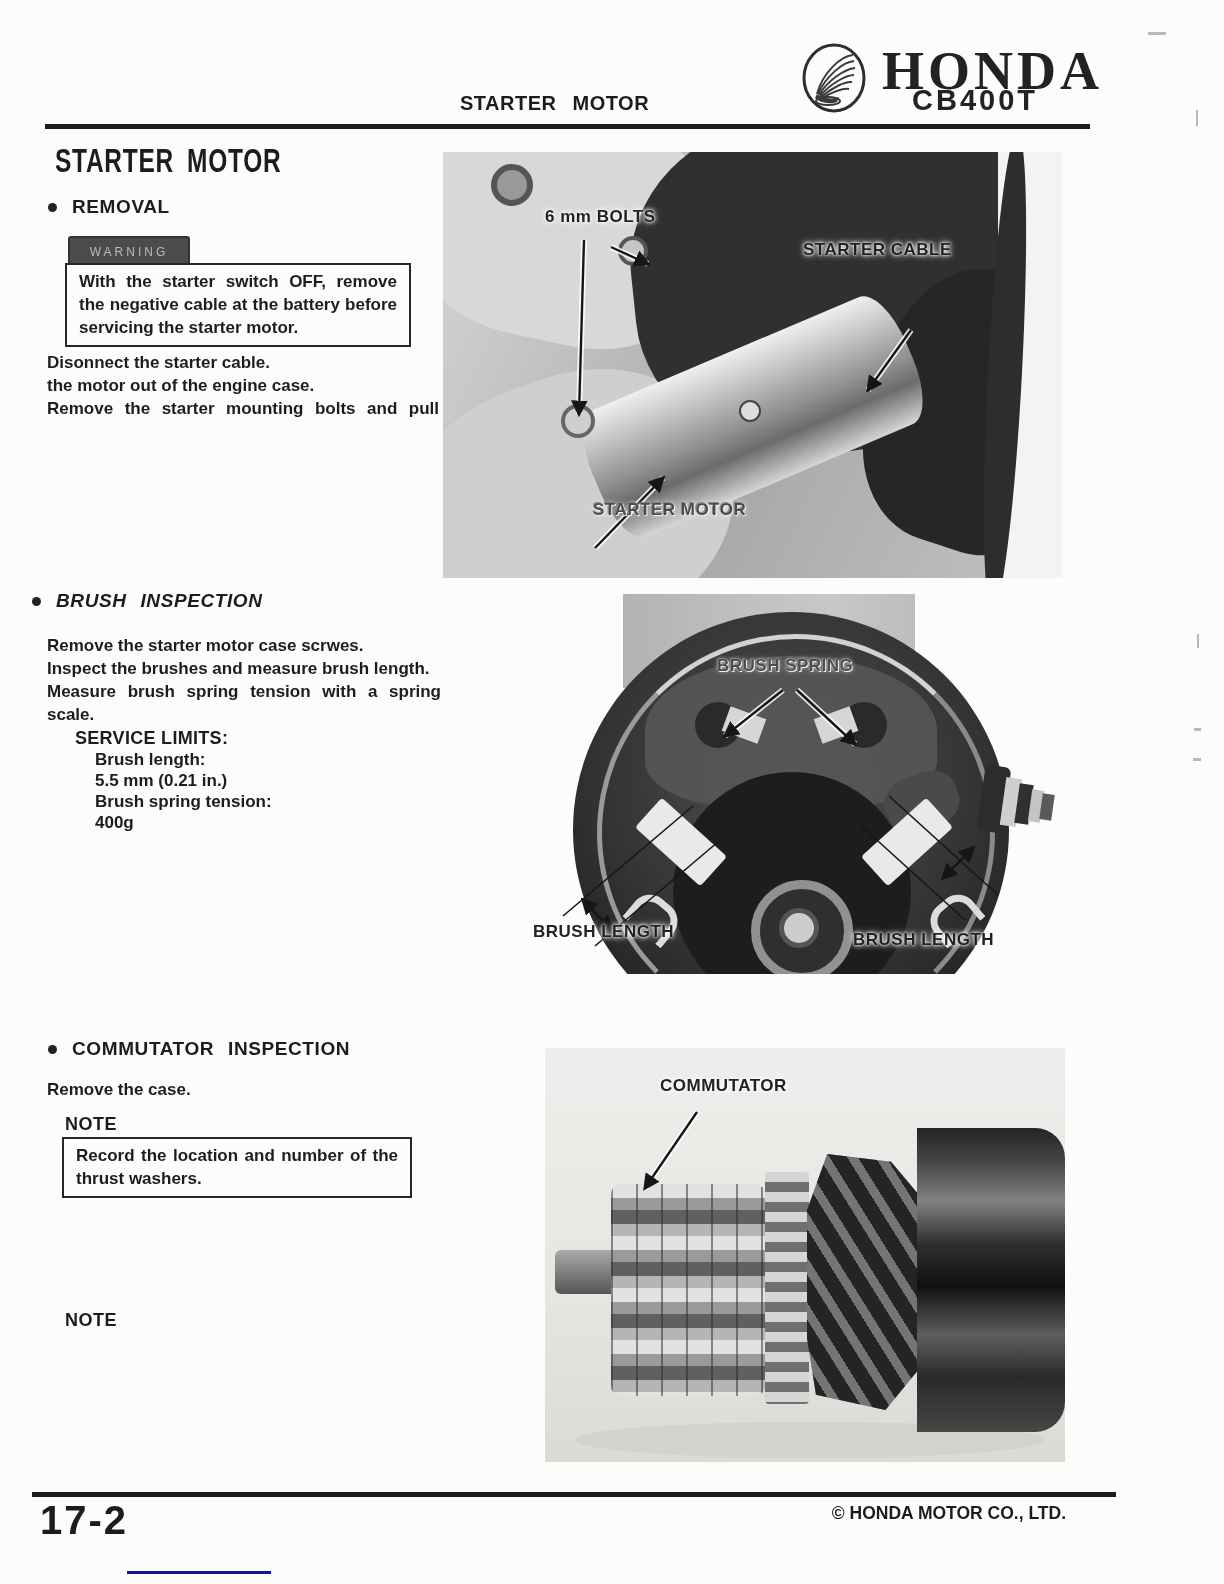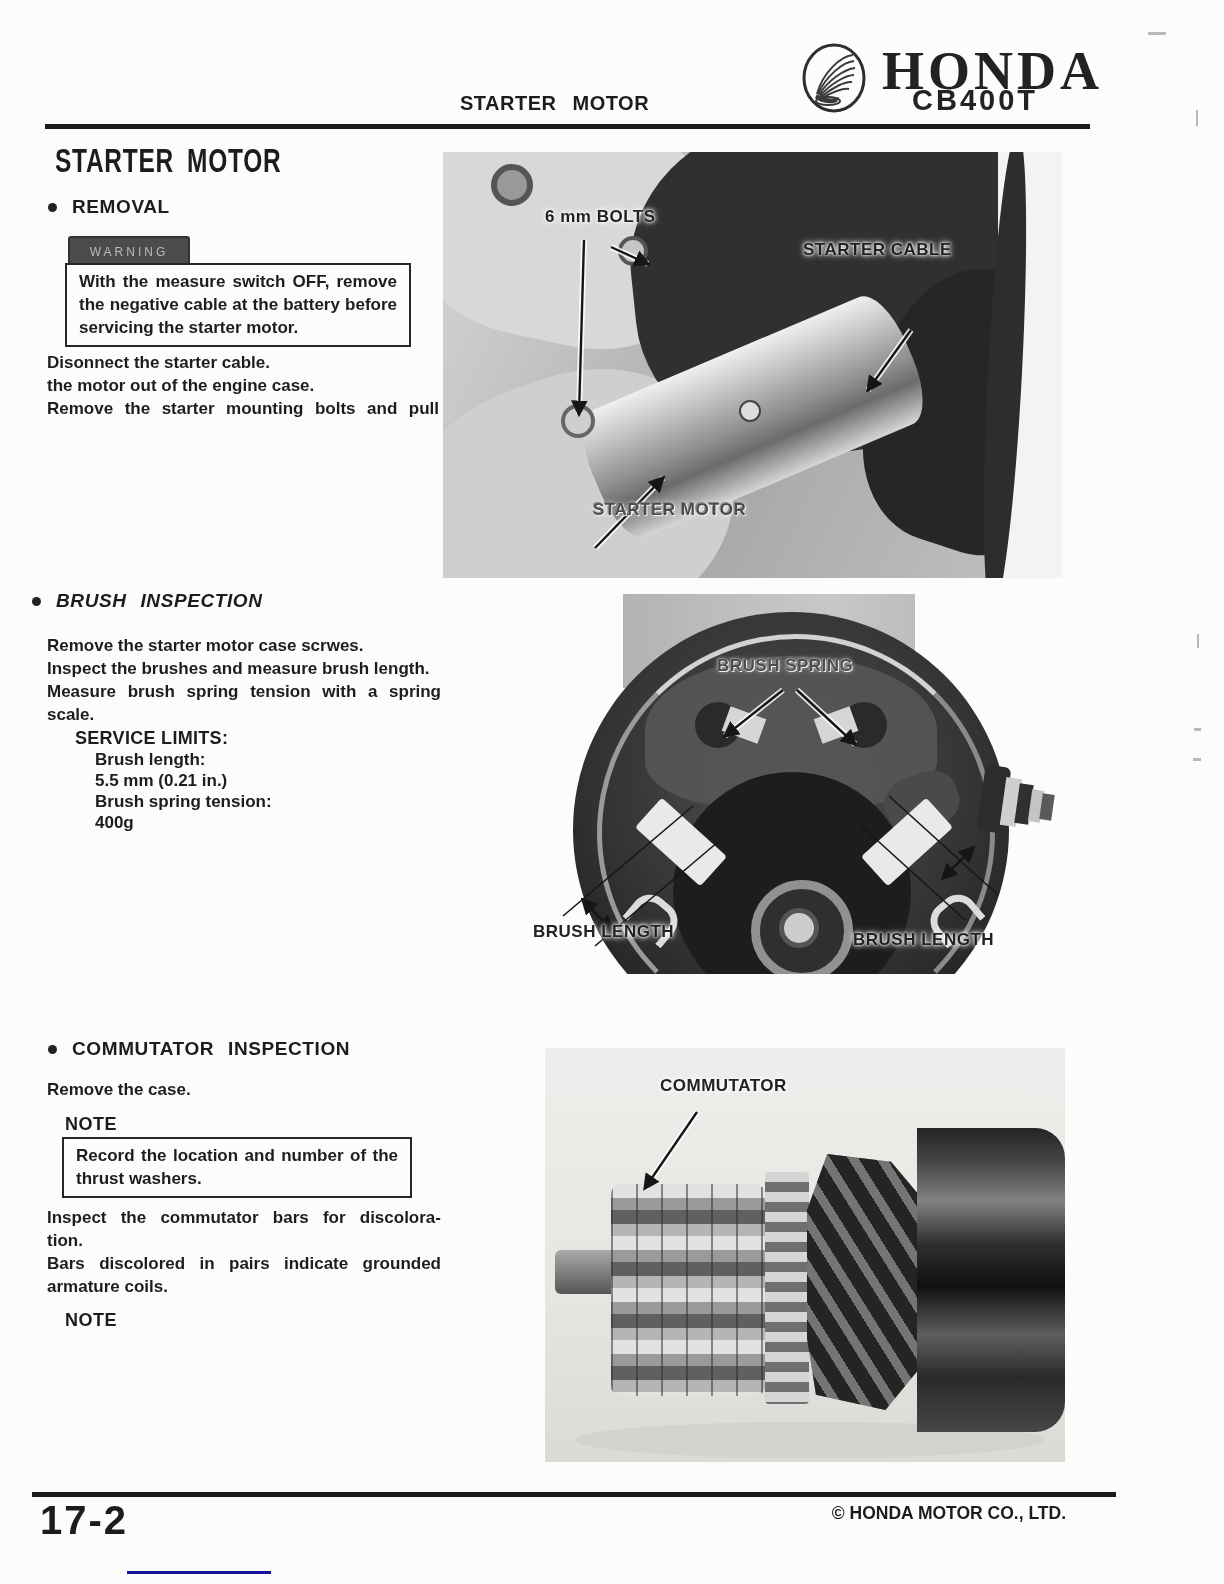--- a/index.html
+++ b/index.html
@@ -74,21 +74,21 @@
 
   <div class="abs sec-head" style="left:48px;top:196px;">
     <span class="bullet"></span>
     <span>REMOVAL</span>
   </div>
 
   <div class="abs warn-tab" style="left:68px;top:236px;">
     <span>WARNING</span>
   </div>
   <div class="abs frame-box" style="left:65px;top:263px;width:318px;">
-    <div class="body-line just">With the measure switch OFF, remove</div>
+    <div class="body-line just">With the starter switch OFF, remove</div>
     <div class="body-line just">the negative cable at the battery before</div>
     <div class="body-line">servicing the starter motor.</div>
   </div>
 
   <div class="abs" style="left:47px;top:351px;width:392px;">
     <div class="body-line">Disonnect the starter cable.</div>
     <div class="body-line">the motor out of the engine case.</div>
     <div class="body-line just">Remove the starter mounting bolts and pull</div>
   </div>
 
@@ -119,26 +119,20 @@
     <span>COMMUTATOR INSPECTION</span>
   </div>
   <div class="abs body-line" style="left:47px;top:1078px;">Remove the case.</div>
 
   <div class="abs note-label" style="left:65px;top:1114px;">NOTE</div>
   <div class="abs frame-box" style="left:62px;top:1137px;width:322px;">
     <div class="body-line just">Record the location and number of the</div>
     <div class="body-line">thrust washers.</div>
   </div>
 
-  <div class="abs" style="left:47px;top:1206px;width:394px;">
-    <div class="body-line just">Inspect the commutator bars for discolora-</div>
-    <div class="body-line">tion.</div>
-    <div class="body-line just">Bars discolored in pairs indicate grounded</div>
-    <div class="body-line">armature coils.</div>
-  </div>
 
   <div class="abs note-label" style="left:65px;top:1310px;">NOTE</div>
 
   <div class="photo" style="left:443px;top:152px;width:619px;height:426px;">
     <div class="canvas">
       <div class="ph" style="inset:0;background:linear-gradient(115deg,#d6d6d6 0%,#bdbdbd 30%,#a9a9a9 55%,#c2c2c2 100%);"></div>
       <div class="ph" style="left:-30px;top:-40px;width:300px;height:230px;background:#d8d8d8;border-radius:40%;transform:rotate(12deg);"></div>
       <div class="ph" style="left:-40px;bottom:-60px;width:330px;height:260px;background:#cfcfcf;border-radius:45%;transform:rotate(-20deg);"></div>
       <div class="ph" style="left:190px;top:-40px;width:400px;height:340px;background:#303030;border-radius:42% 36% 50% 44%;transform:rotate(-6deg);"></div>
       <div class="ph" style="left:430px;top:120px;width:220px;height:280px;background:#262626;border-radius:40%;transform:rotate(18deg);"></div>

